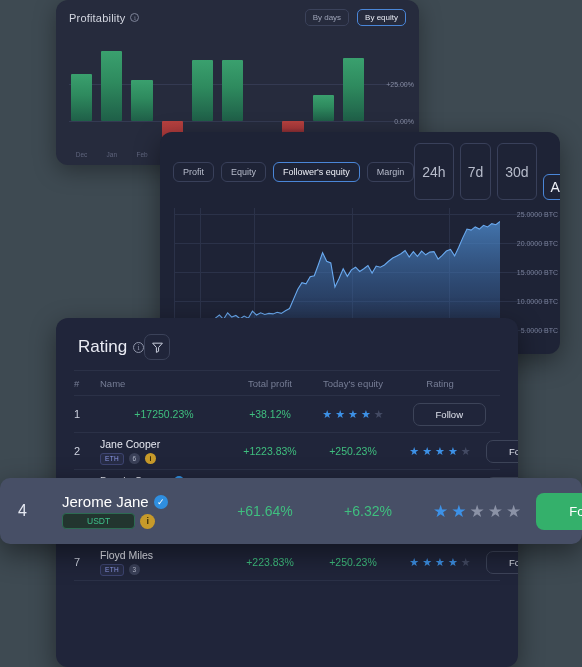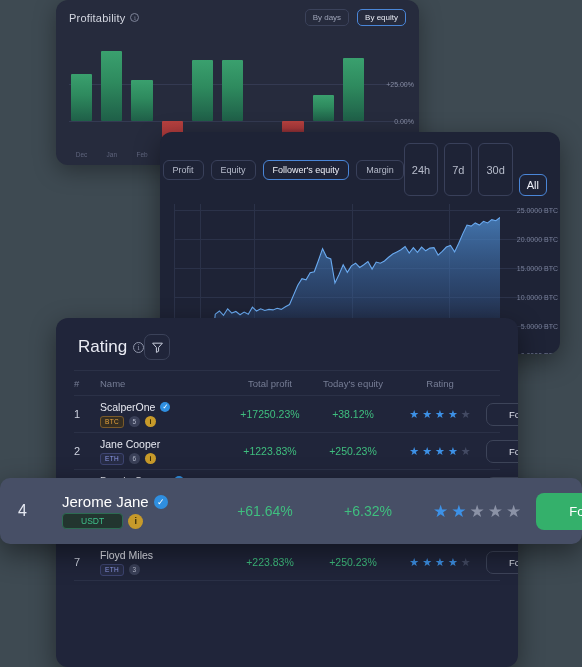--- a/index.html
+++ b/index.html
@@ -71,33 +71,33 @@
   
   .card-equity {
     position: absolute; left: 160px; top: 132px;
     width: 400px; height: 222px;
     background: #1e2336;
     border-radius: 12px;
     box-shadow: 0 8px 26px rgba(0,0,0,.42);
     overflow: hidden;
   }
   .eq-head {
-    display: flex; align-items: center; justify-content: flex-end;
+    display: flex; align-items: center; justify-content: space-between;
     padding: 11px 13px 6px 13px;
   }
   .tabs { display: flex; gap: 7px; }
   .tab-btn {
     font-size: 9px; color: #b7bccb;
     border: 1px solid #39405a; border-radius: 6px;
     padding: 4px 9px; background: transparent; white-space: nowrap;
   }
   .tab-btn.active { color: #eef0f7; border-color: #4a86d8; }
   .range-group { display: flex; gap: 6px; }
   .range-btn {
-    font-size: 11px; color: #b7bccb;
+    font-size: 14px; color: #b7bccb;
     border: 1px solid #39405a; border-radius: 6px;
     padding: 4px 7px; background: transparent;
   }
   .range-btn.active { color: #eef0f7; border-color: #4a86d8; margin-top: 31px; }
 
   .eq-plot { position: relative; height: 178px; margin: 2px 60px 0 14px; }
   .eq-hline { position: absolute; left: 0; right: -56px; height: 1px; background: #2b3249; }
   .eq-vline { position: absolute; top: 0; bottom: 0; width: 1px; background: #2b3249; }
   .eq-ylbl {
     position: absolute; right: -58px; font-size: 7px; color: #7c melhor;
@@ -198,21 +198,21 @@
     grid-template-columns: 44px 150px 106px 100px 118px 1fr;
     align-items: center;
     padding: 0 20px 0 18px;
   }
   .f-rank { font-size: 16px; color: #e6e9f2; }
   .f-nm { font-size: 15px; color: #ffffff; }
   .f-verif {
     width: 14px; height: 14px; border-radius: 50%; background: #2f8fe0;
     color: #fff; font-size: 9px; line-height: 14px; text-align: center;
   }
-  .f-chip { font-size: 8.5px; padding: 2px 18px; border-radius: 4px; }
+  .f-chip { font-size: 8.5px; padding: 2px 24px; border-radius: 4px; }
   .f-cwarn {
     width: 15px; height: 15px; border-radius: 50%; background: #c79a2a;
     color: #3a2d06; font-size: 9px; line-height: 15px; text-align: center; font-weight: bold;
   }
   .f-pct { font-size: 14px; text-align: center; color: #3fbf7f; }
   .f-star { font-size: 17px; color: #8b92a6; line-height: 1; }
   .f-star.on { color: #3d91e6; }
   .f-follow {
     background: #34b06b; border: none; border-radius: 8px;
     color: #fff; font-size: 13px; padding: 11px 0; width: 104px;
@@ -355,31 +355,20 @@
         <span>#</span>
         <span>Name</span>
         <span class="th-center">Total profit</span>
         <span class="th-center">Today's equity</span>
         <span class="th-center">Rating</span>
         <span></span>
       </div>
       <div id="rows-host">
           <div class="trow">
             <span class="rank">1</span>
-            <div class="nm-cell">
-              <div class="nm-line">
-                <span class="nm">ScalperOne</span>
-                <span class="verif">✓</span>
-              </div>
-              <div class="badges">
-                <span class="chip chip-btc">BTC</span>
-                <span class="cnum">5</span>
-                <span class="cwarn">i</span>
-              </div>
-            </div>
             <span class="pct pos">+17250.23%</span>
             <span class="pct pos">+38.12%</span>
             <div class="stars">
               <span class="star on">★</span>
               <span class="star on">★</span>
               <span class="star on">★</span>
               <span class="star on">★</span>
               <span class="star">★</span>
             </div>
             <div class="follow-cell">

